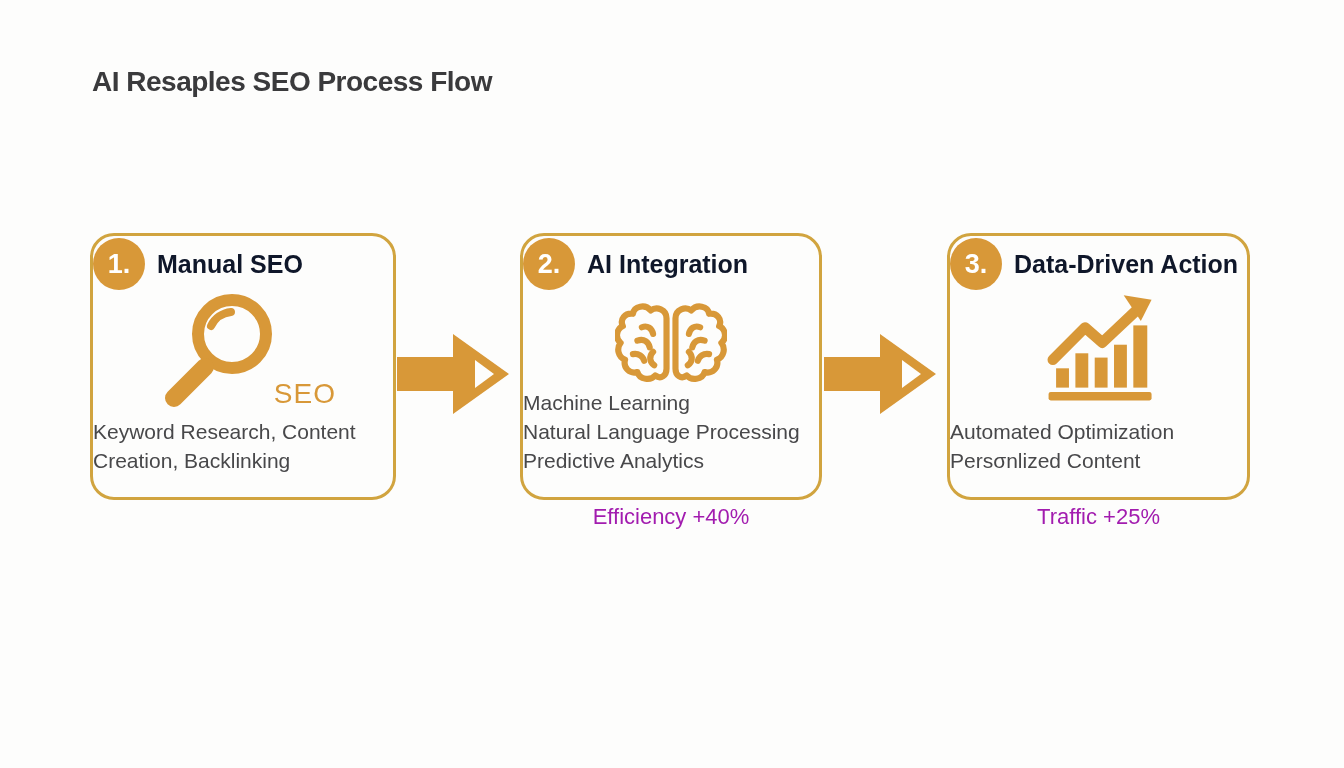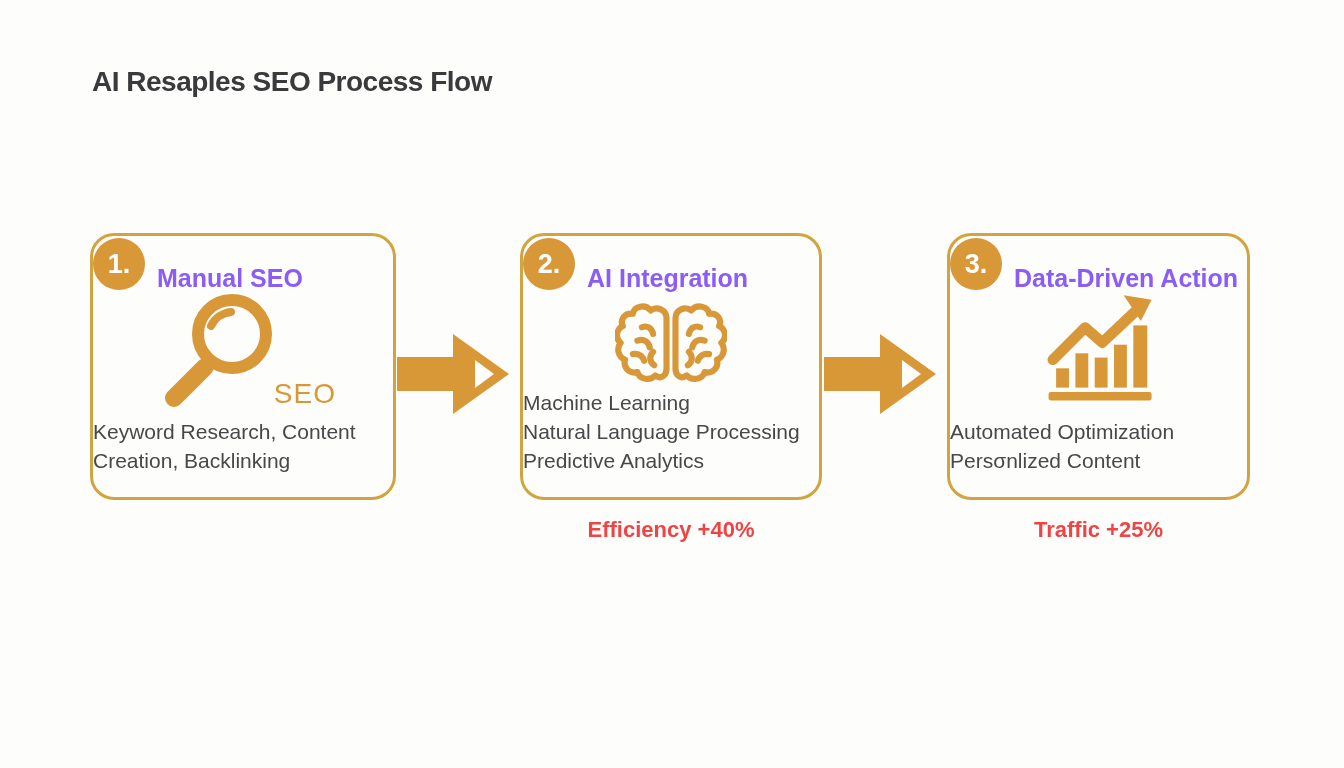--- a/index.html
+++ b/index.html
@@ -19,34 +19,34 @@
   }
   .card-1{left:90px;width:306px;}
   .card-2{left:520px;width:302px;}
   .card-3{left:947px;width:303px;}
   .step-badge{
     position:absolute;left:0px;top:2px;width:52px;height:52px;border-radius:50%;
     background:#d89838;color:#ffffff;font-size:27px;font-weight:bold;
     display:flex;align-items:center;justify-content:center;z-index:2;
   }
   .step-heading{
-    position:absolute;left:64px;top:28px;
-    font-size:25px;font-weight:bold;color:#8b5cf6;white-space:nowrap;
+    position:absolute;left:64px;top:14px;
+    font-size:25px;font-weight:bold;color:#0f172a;white-space:nowrap;
   }
   .icon-zone{
     position:absolute;left:0;top:52px;width:100%;height:130px;
     display:flex;align-items:center;justify-content:center;
   }
   .step-body{
     position:absolute;left:0;bottom:22px;width:100%;
     text-align:left;font-size:21px;line-height:29px;color:#48484a;
   }
   .step-stat{
-    position:absolute;top:517px;text-align:center;
-    font-size:22px;color:#ef4444;font-weight:bold;
+    position:absolute;top:504px;text-align:center;
+    font-size:22px;color:#a21caf;
   }
   .stat-2{left:520px;width:302px;}
   .stat-3{left:947px;width:303px;}
   .flow-arrow{position:absolute;top:333px;width:114px;height:82px;}
   .seo-composite{position:relative;width:190px;height:130px;text-decoration:underline;}
   .seo-label{
     position:absolute;right:2px;bottom:8px;
     font-size:28px;color:#d89838;letter-spacing:1px;font-weight:normal;
   }
 </style>

